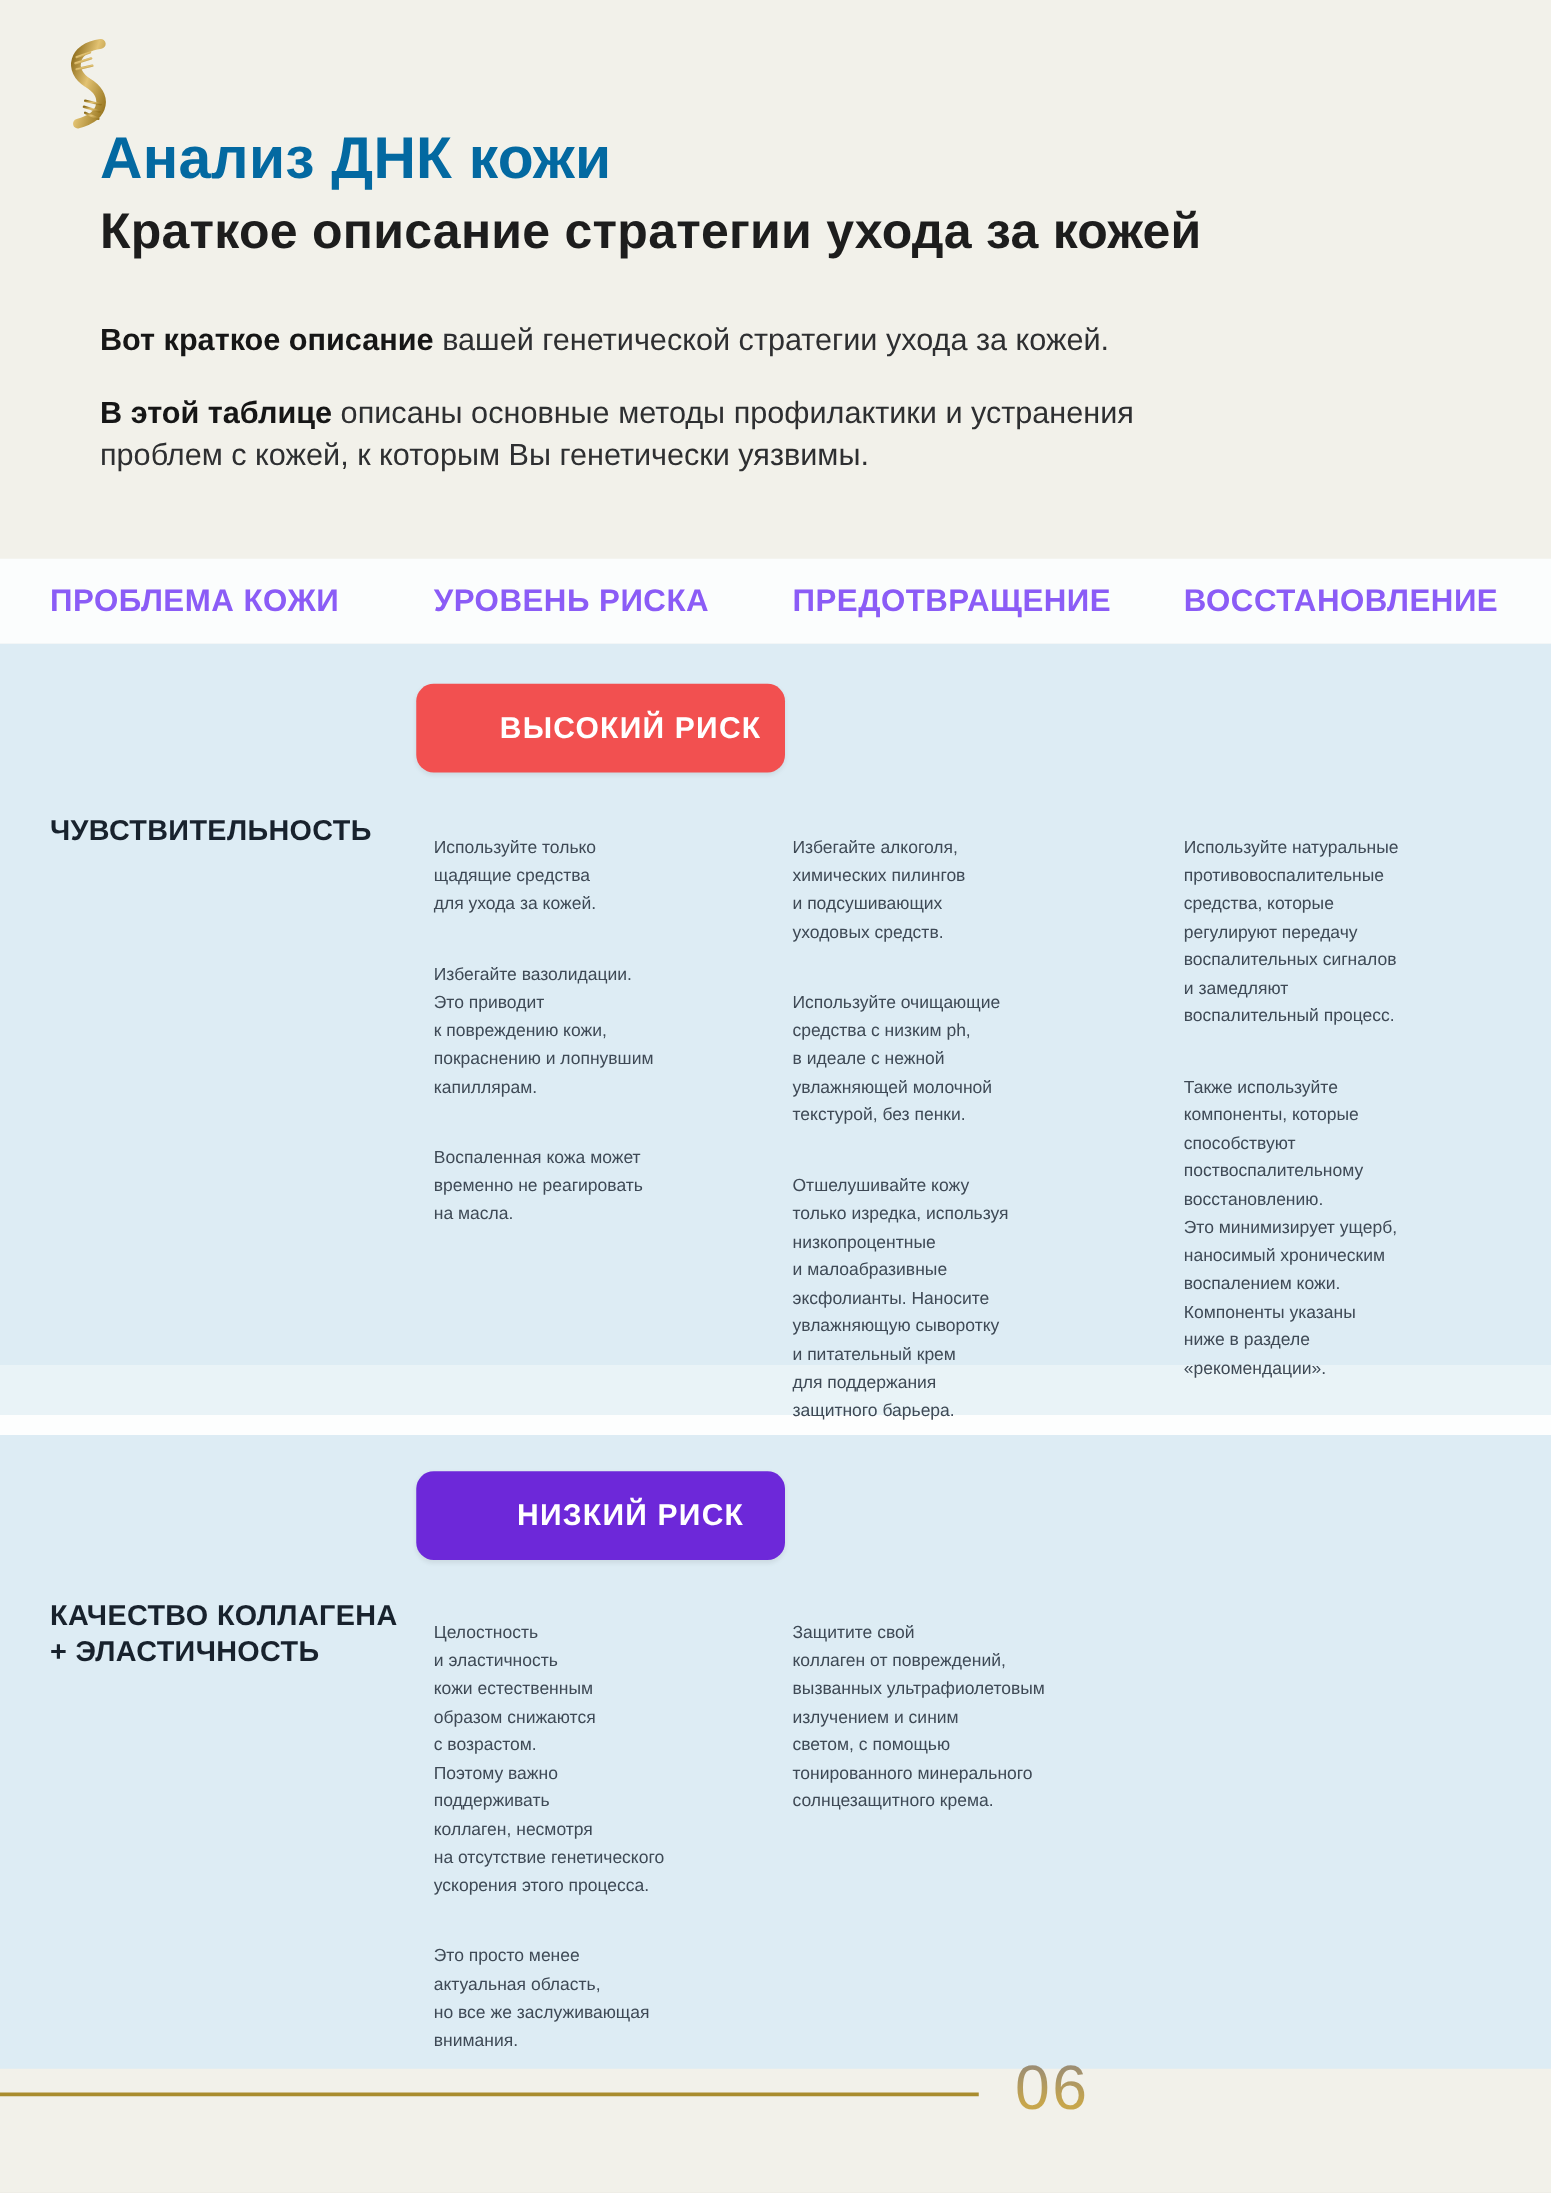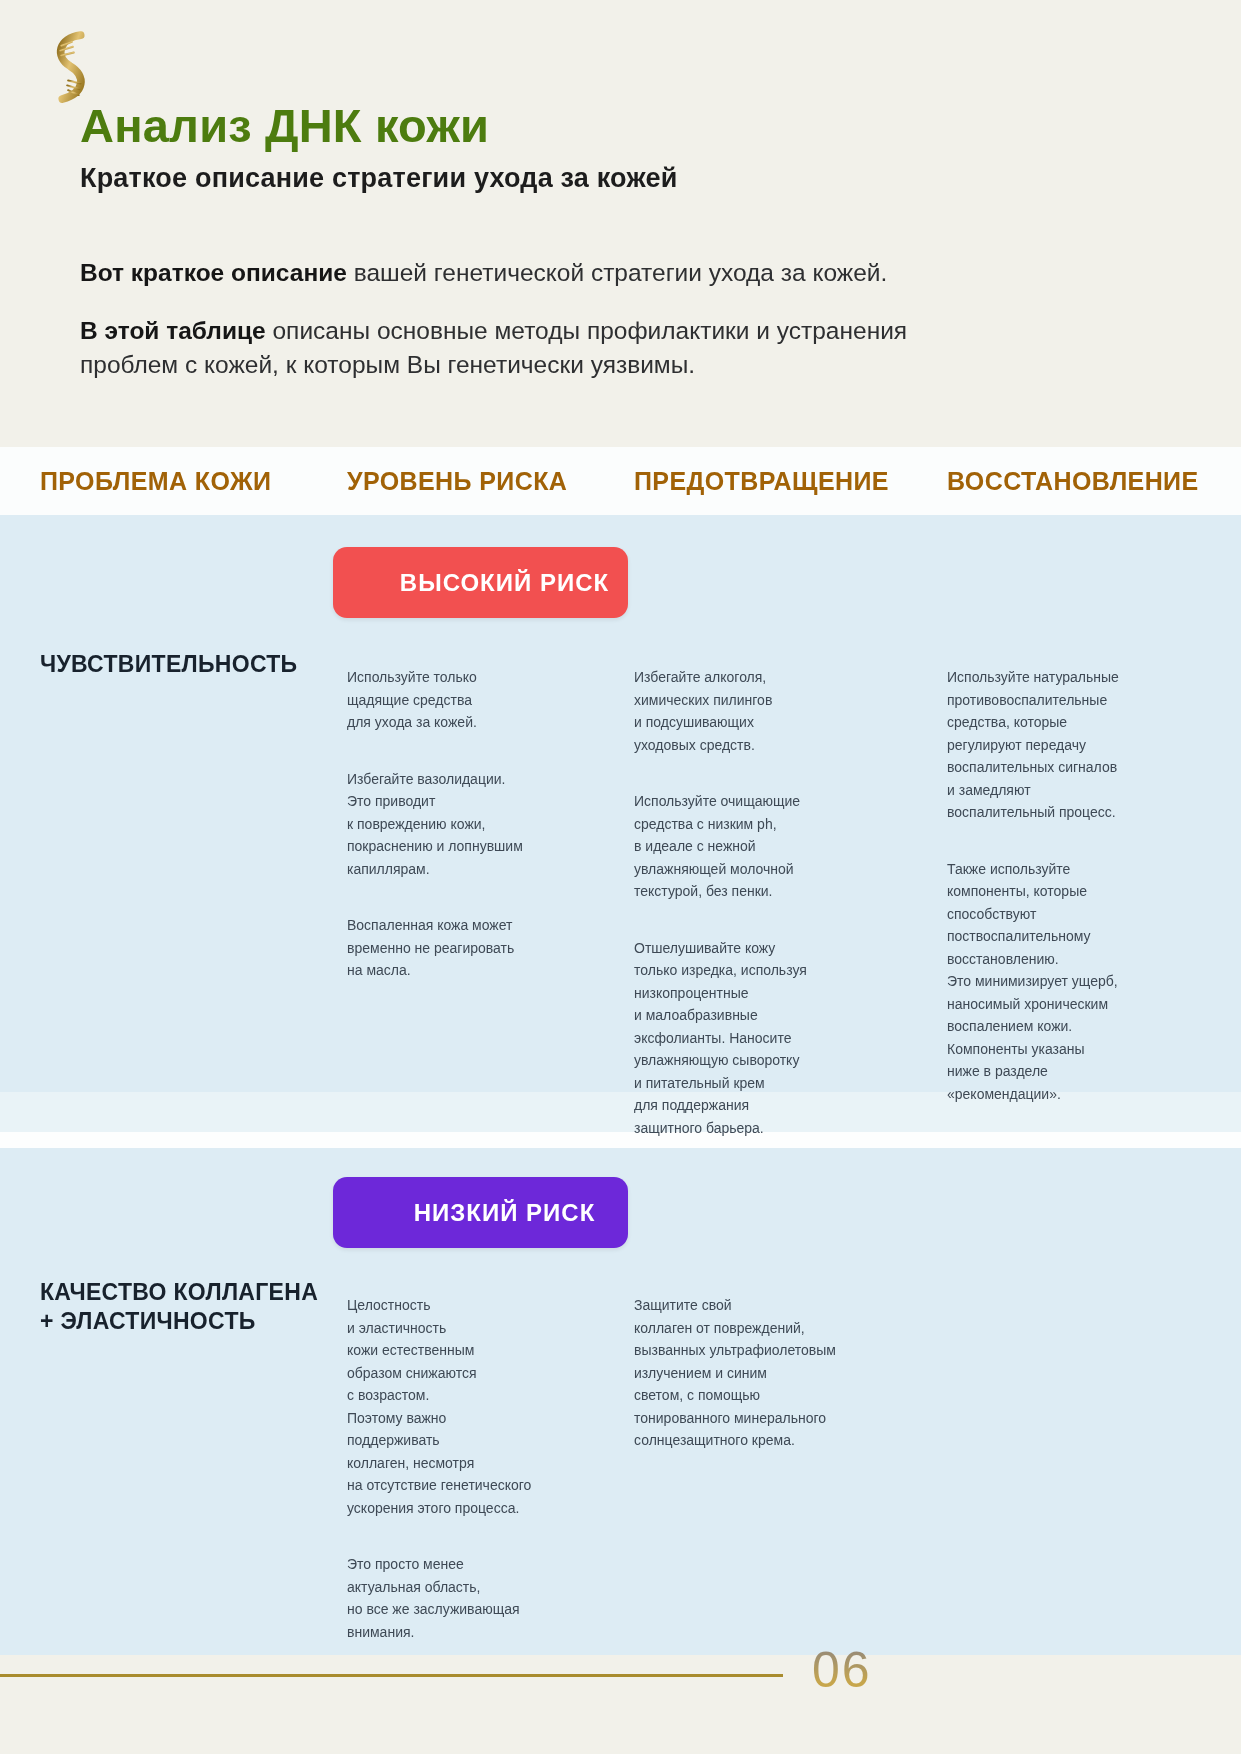--- a/index.html
+++ b/index.html
@@ -7,29 +7,29 @@
   .page{
     position:relative;
     width:1241px;height:1754px;
     background:#f2f1ea;
     font-family:"Liberation Sans", sans-serif;
     overflow:hidden;
   }
   .abs{position:absolute;}
   
   .logo{left:42px;top:30px;width:58px;height:76px;}
-  .doc-title{left:80px;top:98px;font-size:47px;font-weight:800;color:#4d7c0f;letter-spacing:.2px;}
-  .doc-subtitle{left:80px;top:163px;font-size:27px;font-weight:700;color:#1d1d1d;letter-spacing:.2px;}
+  .doc-title{left:80px;top:98px;font-size:47px;font-weight:800;color:#0369a1;letter-spacing:.2px;}
+  .doc-subtitle{left:80px;top:163px;font-size:40px;font-weight:700;color:#1d1d1d;letter-spacing:.2px;}
   .intro{font-size:24.5px;line-height:34px;color:#2e2f31;white-space:pre-line;}
   .intro b{color:#161616;}
   .intro-1{left:80px;top:256px;}
   .intro-2{left:80px;top:314px;}
   
   .thead-band{left:0;top:447px;width:1241px;height:68px;background:#fbfdfd;}
-  .th{top:447px;height:68px;line-height:68px;font-size:25px;font-weight:800;color:#a16207;letter-spacing:.4px;white-space:nowrap;}
+  .th{top:447px;height:68px;line-height:68px;font-size:25px;font-weight:800;color:#8b5cf6;letter-spacing:.4px;white-space:nowrap;}
   .th-1{left:40px;} .th-2{left:347px;} .th-3{left:634px;} .th-4{left:947px;}
   
   .section-1{left:0;top:515px;width:1241px;height:577px;background:#ddecf4;}
   .section-strip{left:0;top:1092px;width:1241px;height:40px;background:#e9f3f7;}
   .section-gap{left:0;top:1132px;width:1241px;height:16px;background:#fdfefe;}
   .section-2{left:0;top:1148px;width:1241px;height:507px;background:#ddecf4;}
   
   .badge{
     width:247px;height:71px;border-radius:14px;
     display:flex;align-items:center;justify-content:center;

